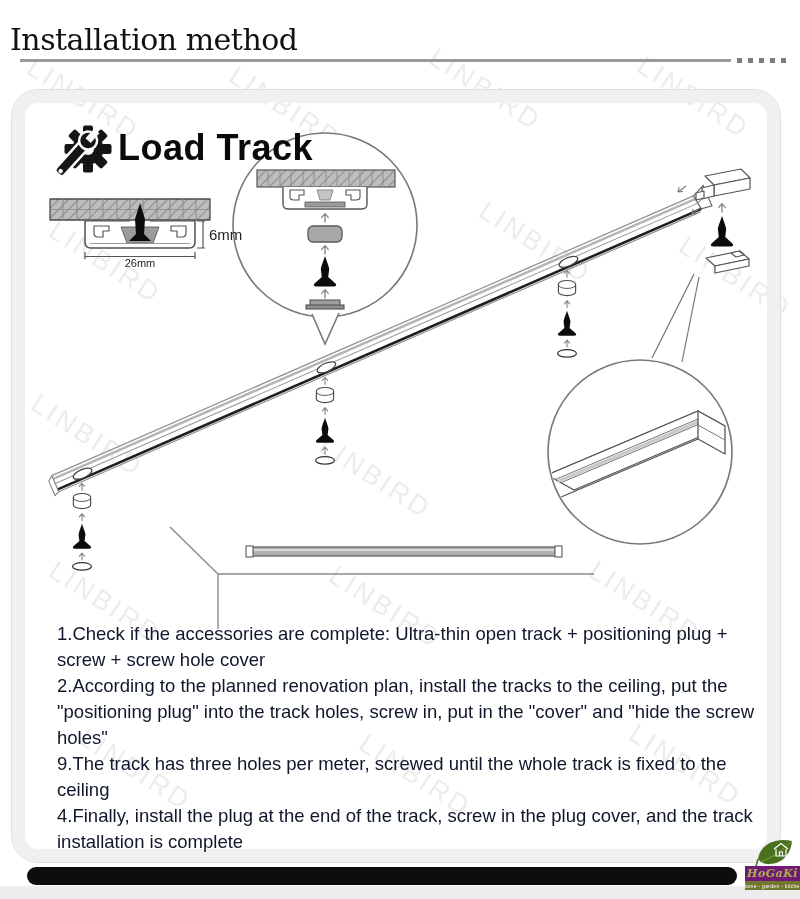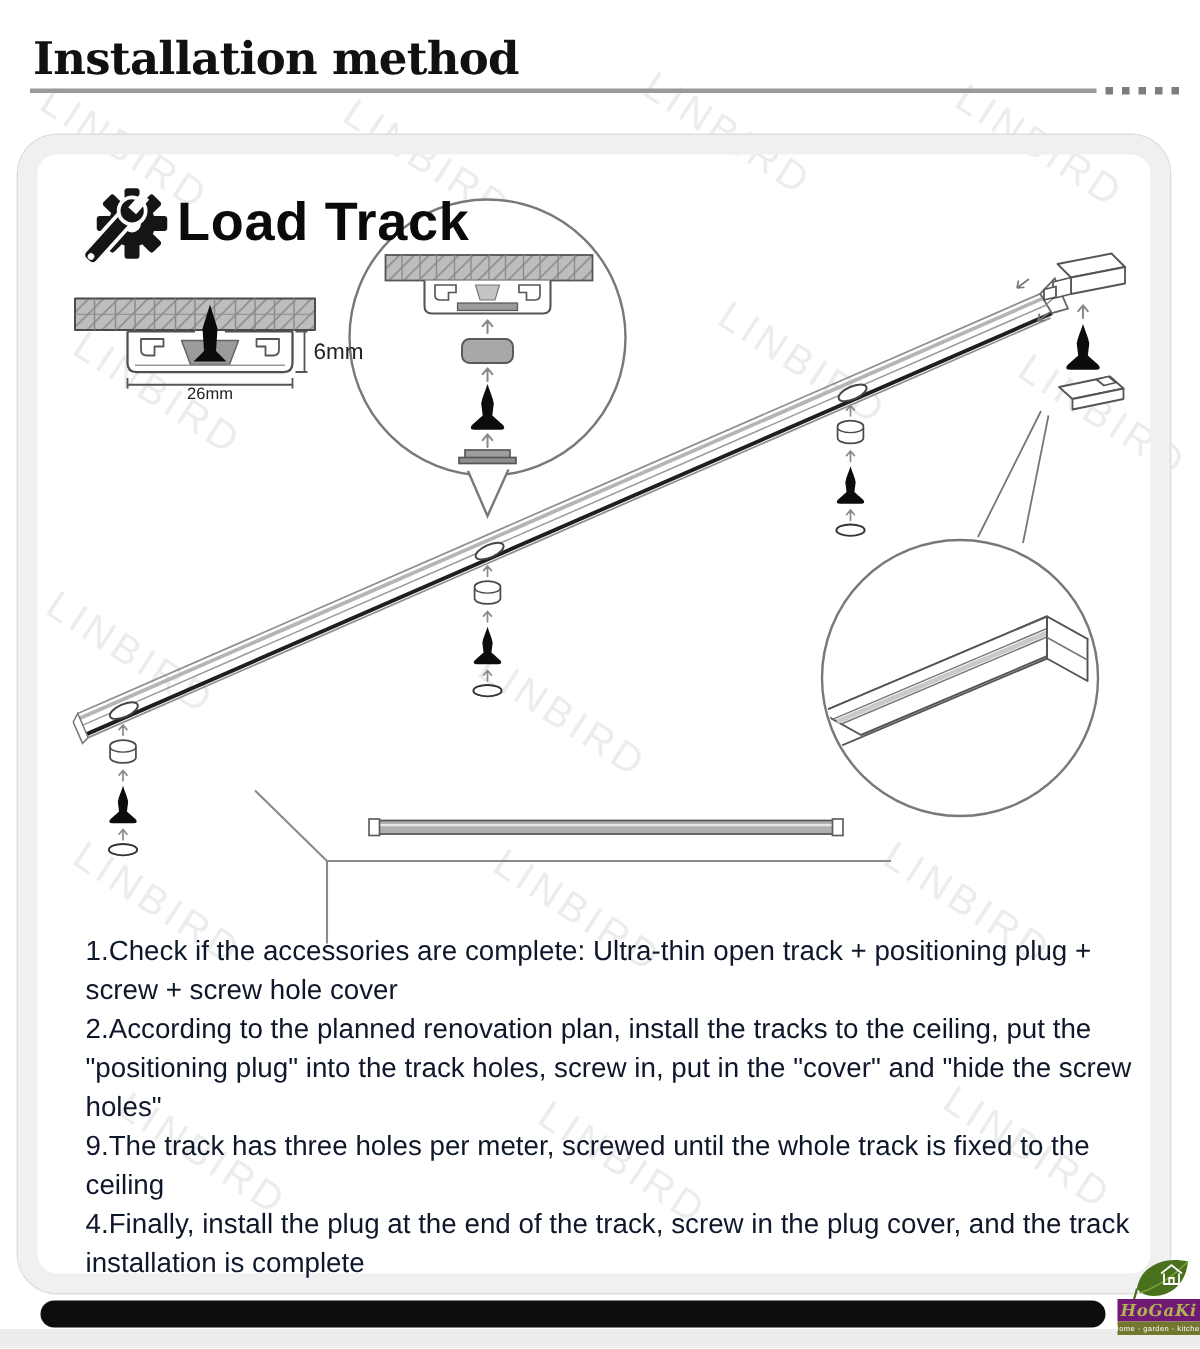--- a/index.html
+++ b/index.html
@@ -3,22 +3,22 @@
 <meta charset="utf-8">
 <style>
   html,body{margin:0;padding:0;}
   .page{position:relative;width:800px;height:899px;background:#ffffff;overflow:hidden;
         font-family:"Liberation Sans",sans-serif;}
   .bottom-strip{position:absolute;left:0;top:886px;width:800px;height:13px;background:#ededed;}
   
   .wm{position:absolute;color:rgba(70,70,70,0.10);font-size:27px;letter-spacing:3px;
       transform:rotate(33deg);transform-origin:left top;white-space:nowrap;user-select:none;}
   
-  .title{position:absolute;left:22px;top:22px;margin:0;font-family:"DejaVu Serif","Liberation Serif",serif;
-         font-weight:bold;font-size:30px;letter-spacing:-0.5px;color:#111;}
+  .title{position:absolute;left:10px;top:22px;margin:0;font-family:"DejaVu Serif","Liberation Serif",serif;
+         font-weight:normal;font-size:30px;letter-spacing:-0.5px;color:#111;}
   .rule{position:absolute;left:20px;top:59px;width:711px;height:3px;background:#9a9a9a;}
   .dots{position:absolute;left:737px;top:58px;display:flex;gap:6px;}
   .dots i{width:5px;height:5px;background:#7d7d7d;display:block;}
   
   .frame{position:absolute;left:12px;top:90px;width:742px;height:746px;border:13px solid #f0f0f0;
          border-radius:26px;box-shadow:0 0 0 1px #dedede;pointer-events:none;}
   
   .diagram{position:absolute;left:0;top:0;width:800px;height:899px;}
   
   .lt-label{position:absolute;left:118px;top:127px;font-size:36px;font-weight:bold;color:#0a0a0a;letter-spacing:0.5px;}

